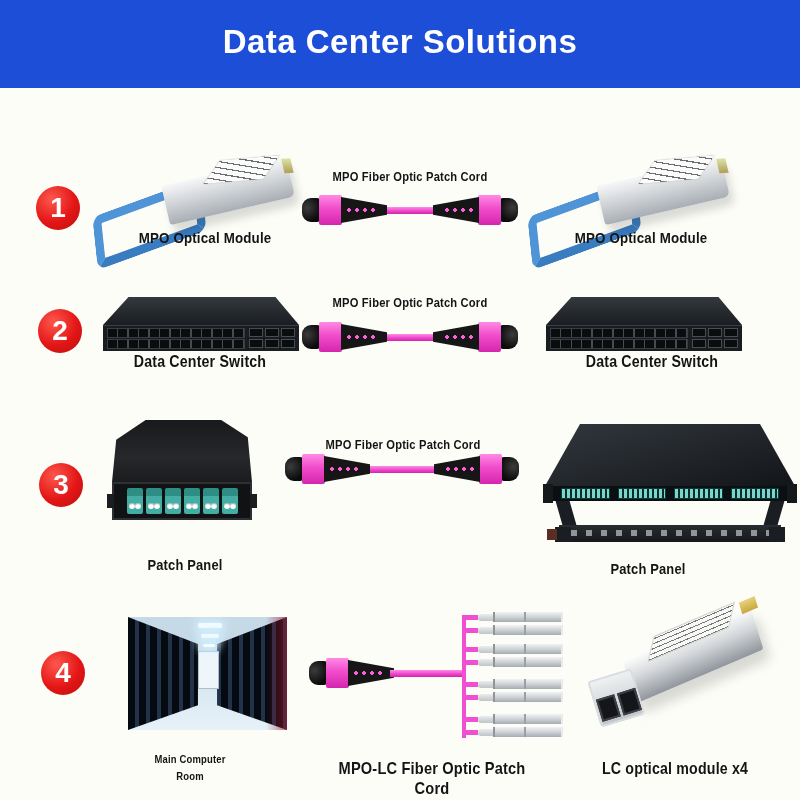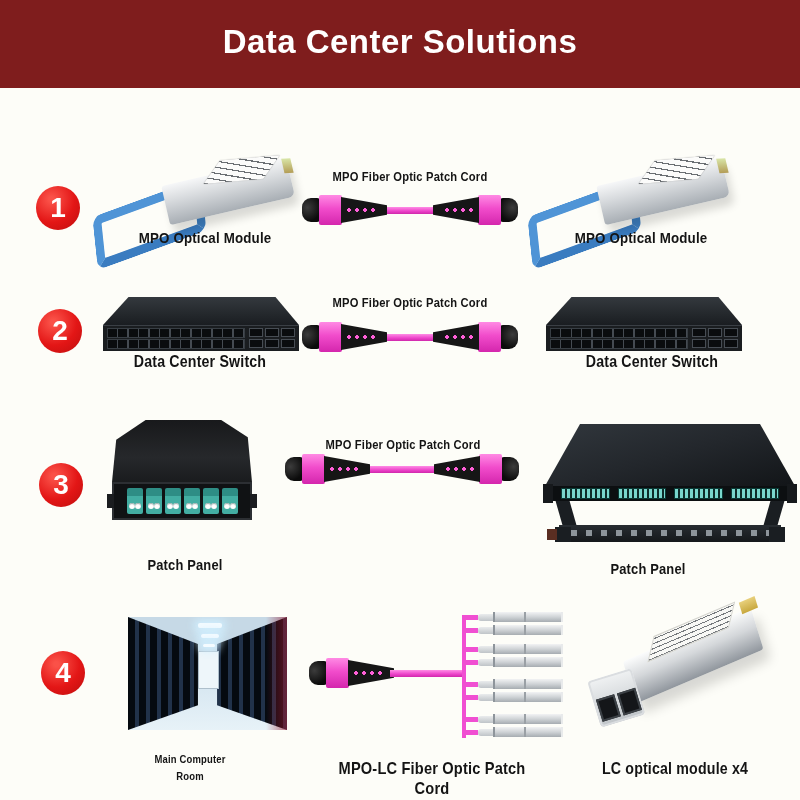--- a/index.html
+++ b/index.html
@@ -1,20 +1,20 @@
 <!DOCTYPE html>
 <html><head>
 <meta charset="utf-8">
 <style>
   html,body { margin:0; padding:0; background:#fdfdf8; }
   .page { position:relative; width:800px; height:800px; background:#fdfdf8; overflow:hidden;
           font-family:"Liberation Sans", sans-serif; color:#141414; }
 
   
-  .header { position:absolute; left:0; top:0; width:800px; height:88px; background:#7f1d1d; }
+  .header { position:absolute; left:0; top:0; width:800px; height:88px; background:#1d4ed8; }
   .title  { position:absolute; left:0; top:22px; width:100%; text-align:center;
             color:#ffffff; font-size:34px; font-weight:700; letter-spacing:.5px;
             transform:scaleX(.97); }
 
   
   .badge { position:absolute; width:44px; height:44px; border-radius:50%;
            background:radial-gradient(circle at 35% 30%, #fa5148 6%, #e31616 55%, #bd0e0e 100%);
            color:#fff; font-size:28px; font-weight:700; text-align:center; line-height:44px; }
 
   

